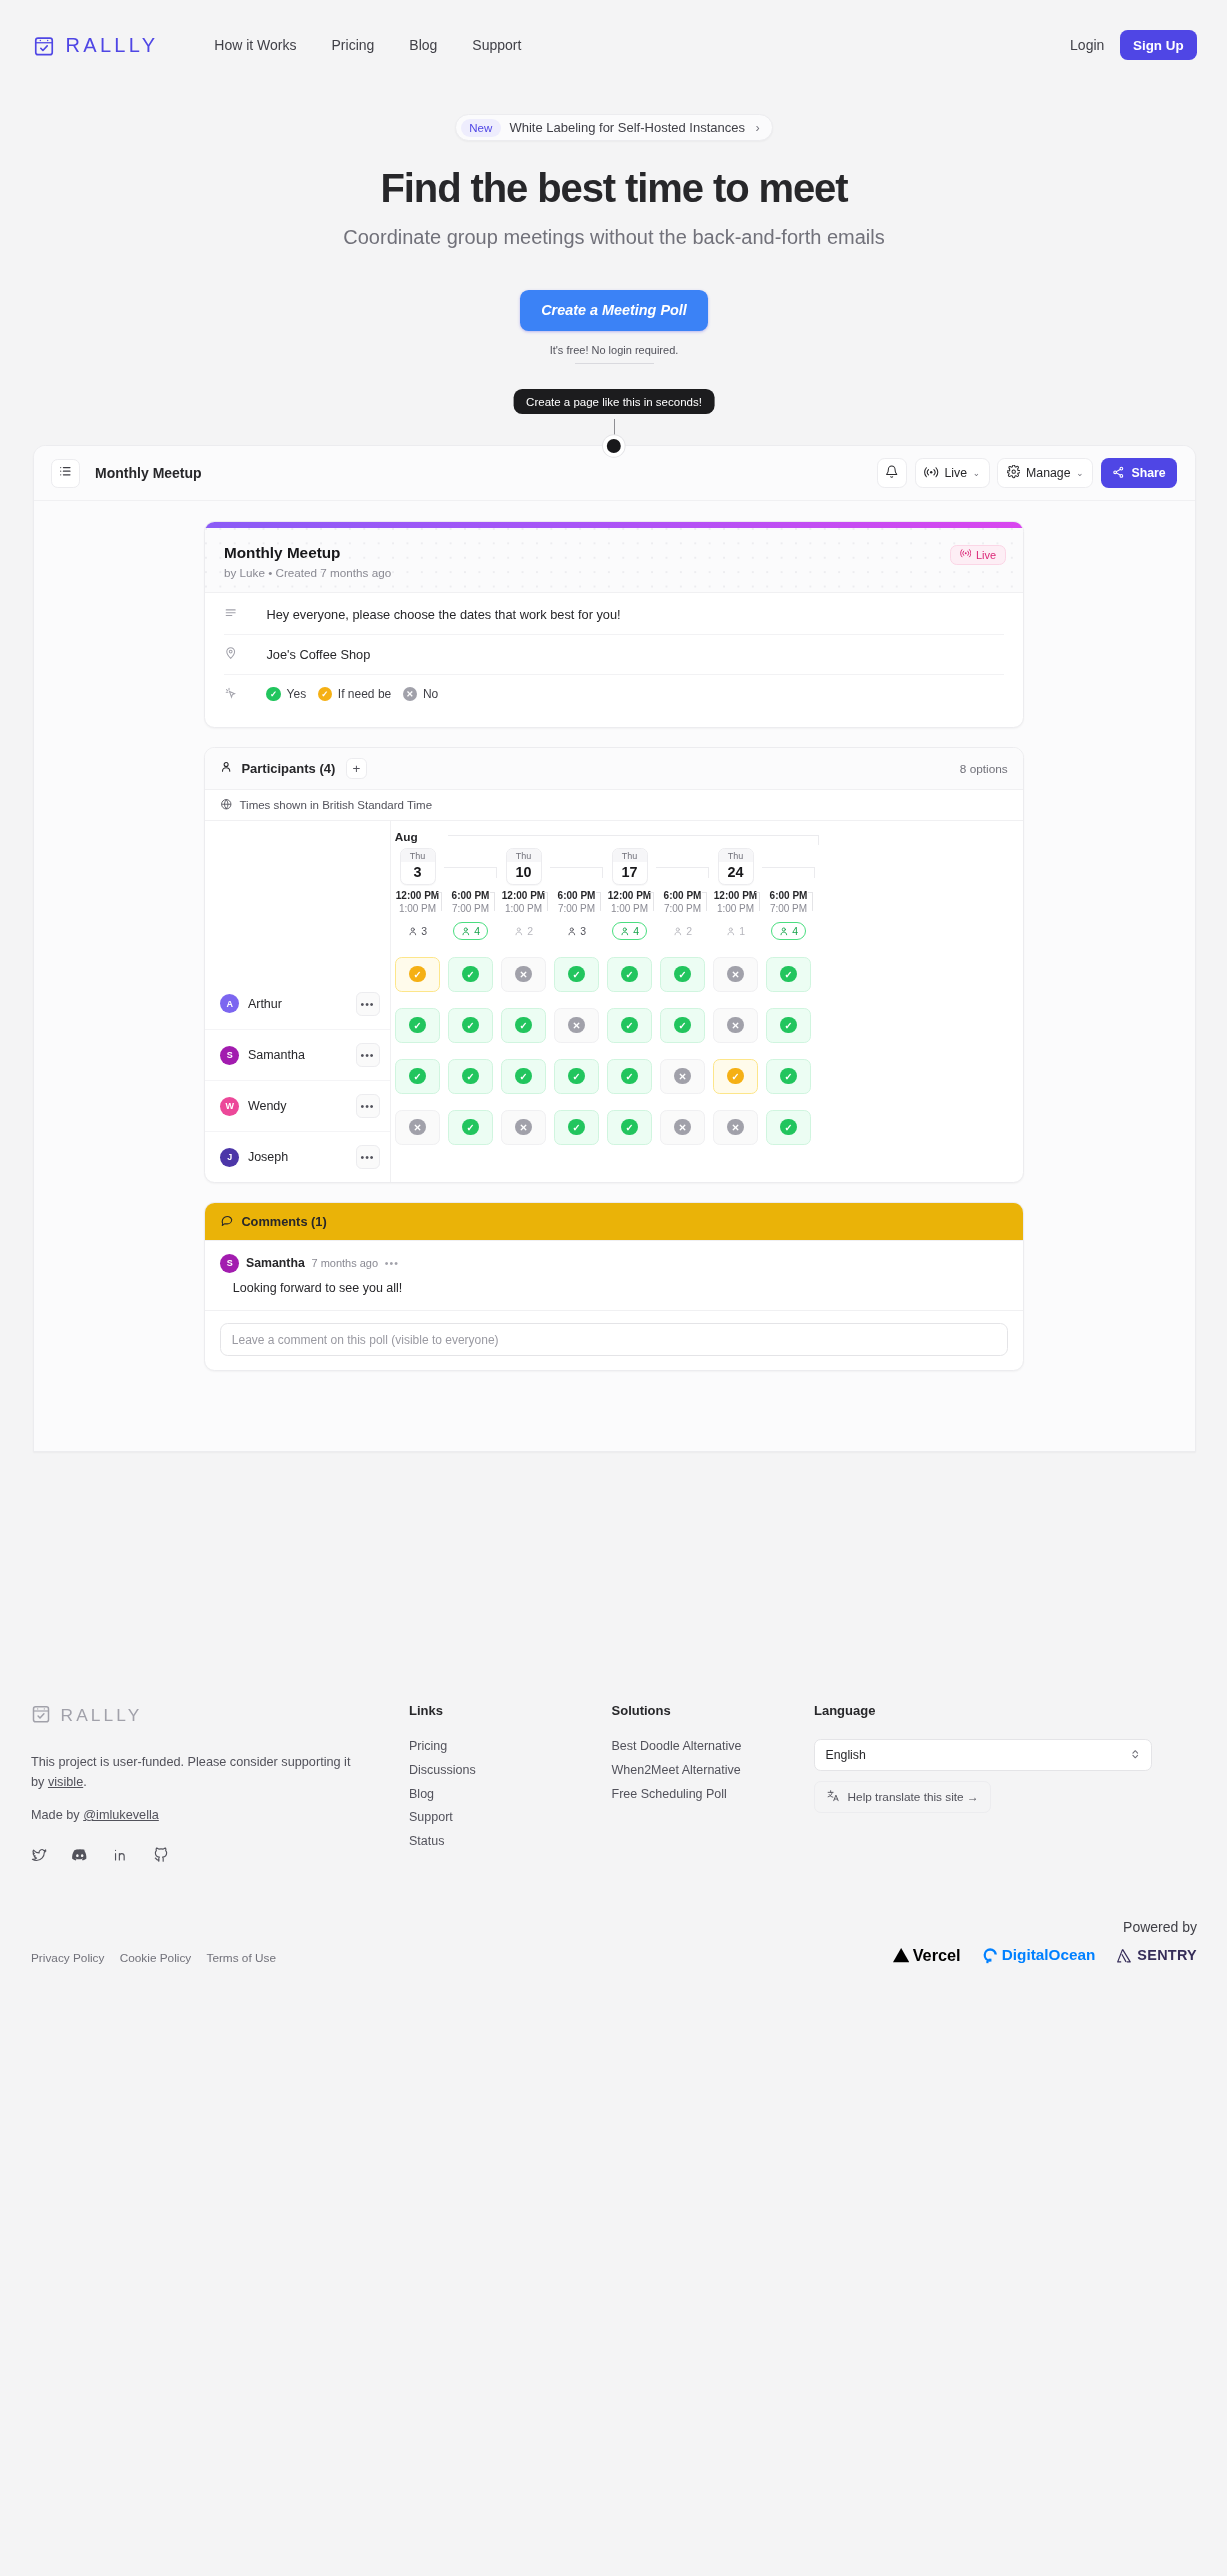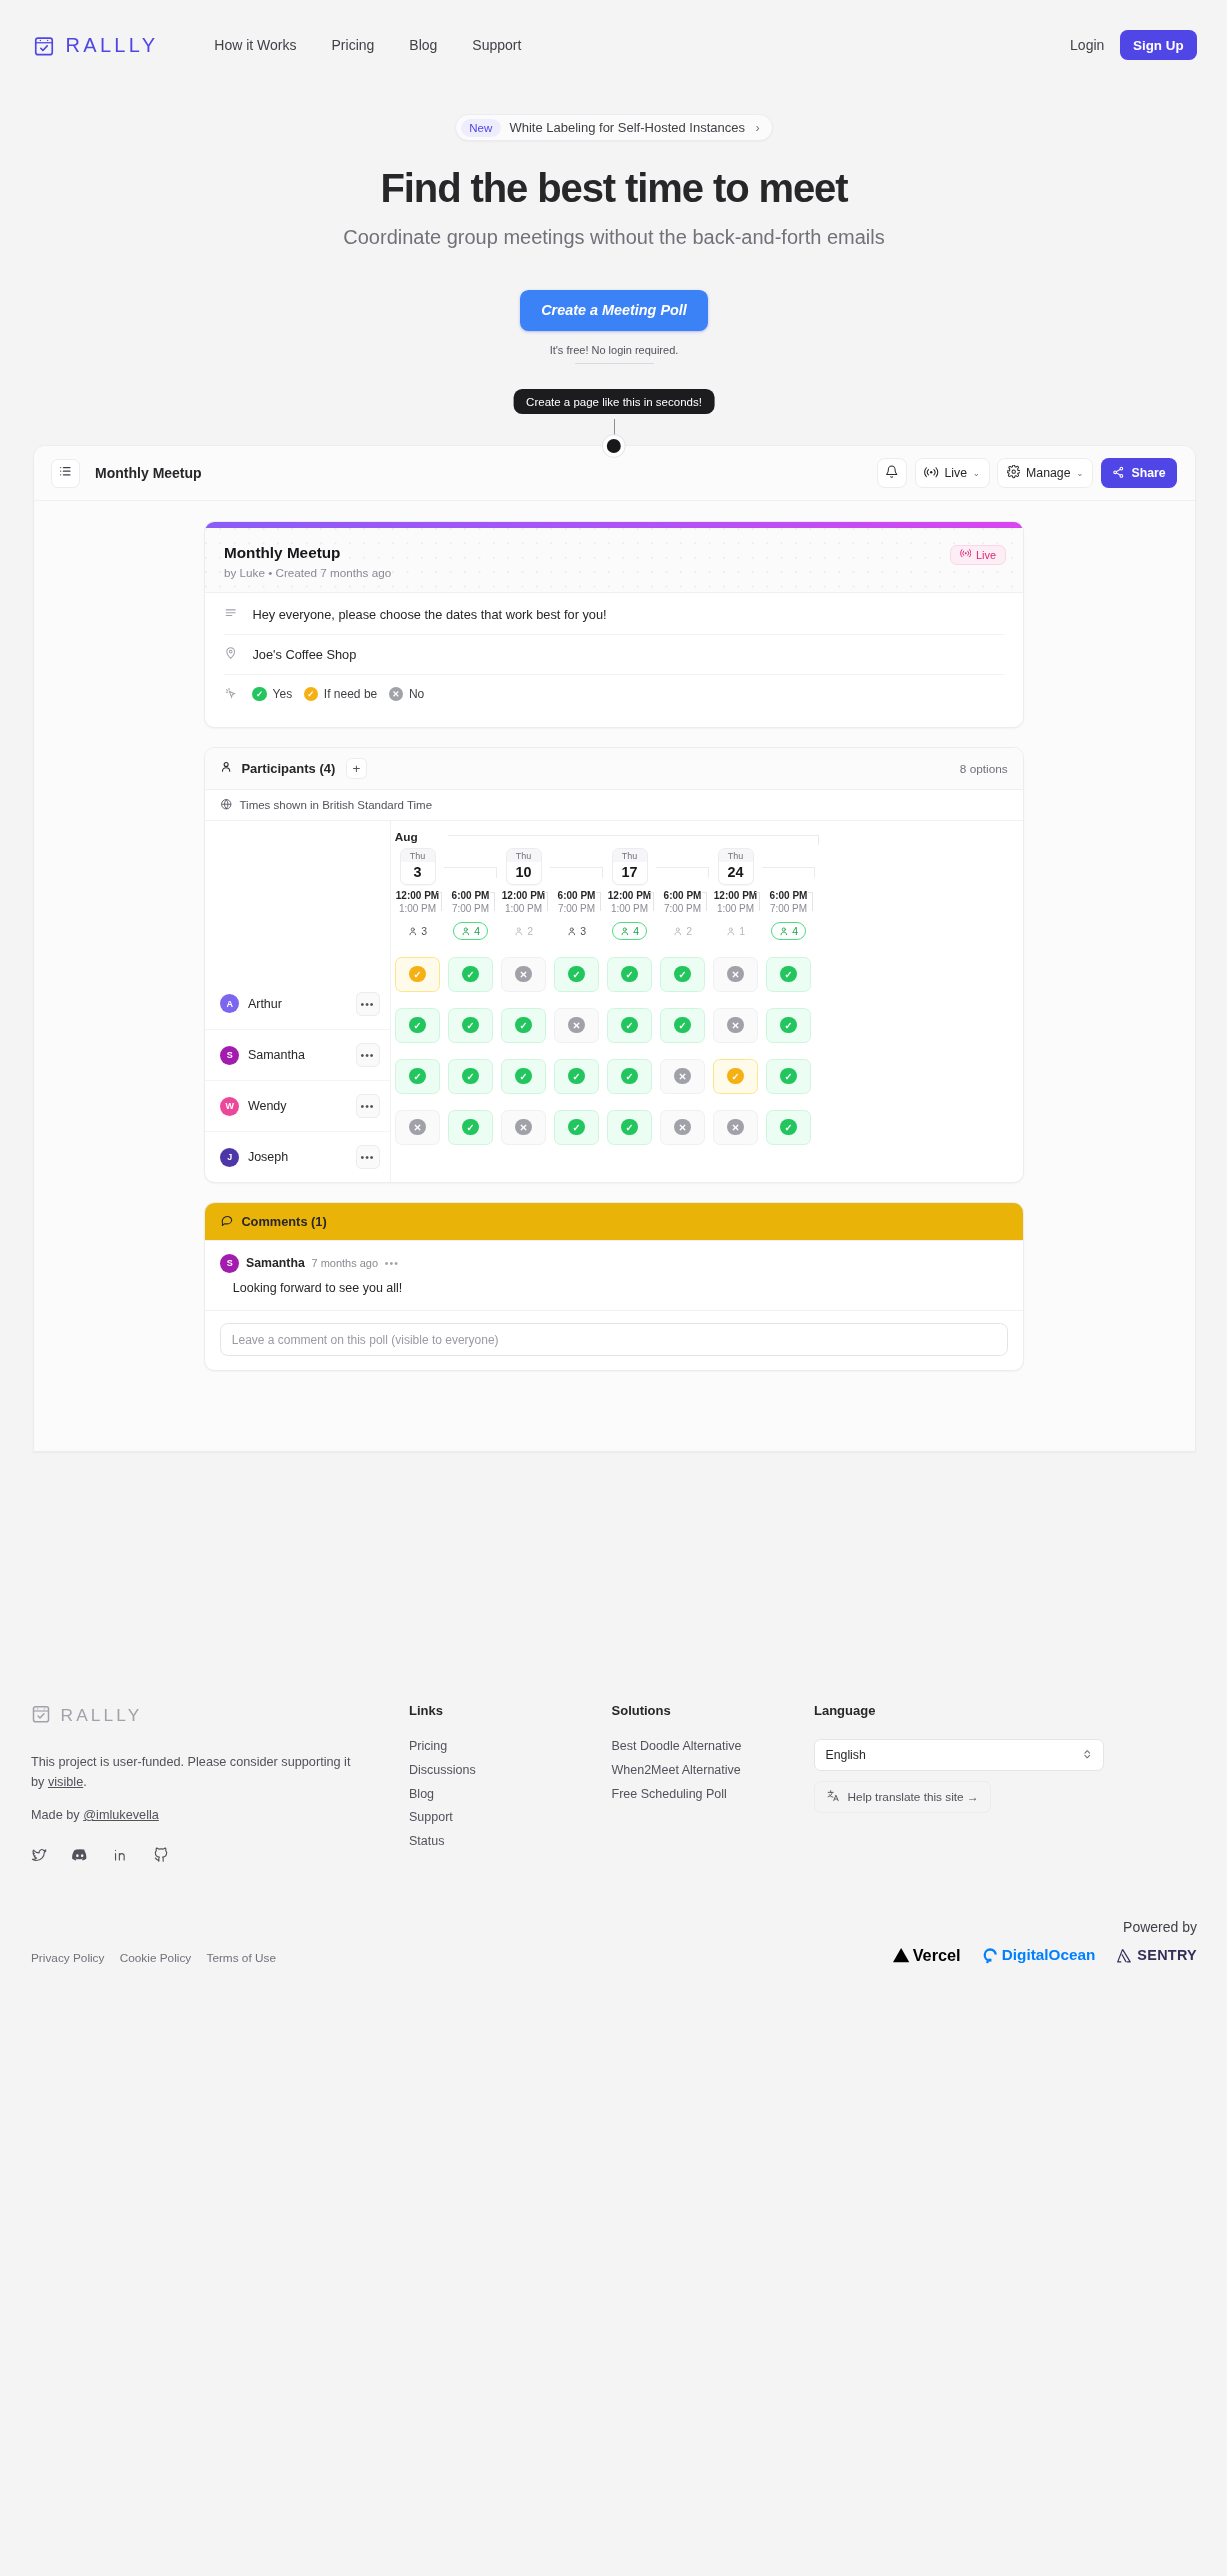--- a/index.html
+++ b/index.html
@@ -124,21 +124,21 @@
   }
   .poll-title { font-size: 15.3px; font-weight: 700; color: #18181b; }
   .poll-meta { font-size: 11.7px; color: #8a8a93; margin-top: 4.8px; }
   .live-badge {
     position: absolute; right: 17.3px; top: 16.3px;
     display: flex; align-items: center; gap: 4.8px;
     background: #fdeef5; color: #db2777; border: 1px solid #fbd6e6;
     font-size: 11px; padding: 2.9px 8.6px; border-radius: 6.7px; font-weight: 500;
   }
   .poll-rows { padding: 1.9px 19px 13.4px; }
-  .poll-row { display: flex; align-items: center; gap: 15px; padding: 10.5px 0; }
+  .poll-row { display: flex; align-items: center; gap: 29px; padding: 10.5px 0; }
   .poll-row + .poll-row { border-top: 1px solid #f2f2f4; }
   .poll-row-text { font-size: 12.8px; color: #27272a; }
   .legend { display: flex; align-items: center; gap: 11.5px; }
   .legend-item { display: flex; align-items: center; gap: 5.8px; font-size: 12px; color: #3f3f46; }
 
   .dotp { width: 14.4px; height: 14.4px; border-radius: 50%; display:flex; align-items:center; justify-content:center; color:#fff; font-size:8.6px; font-weight:700;}
   .dot-yes { background: #22c55e; }
   .dot-maybe { background: #f5b014; }
   .dot-no { background: #a1a1aa; }
 
@@ -264,21 +264,21 @@
   .f-about { font-size: 12.7px; color: #52525b; margin-top: 25px; line-height: 1.55; max-width: 336px; }
   .f-about a, .f-made a { color: #52525b; text-decoration: underline; }
   .f-made { font-size: 12.7px; color: #52525b; margin-top: 15.3px; }
   .f-socials { display: flex; gap: 24px; margin-top: 25px; }
   .f-col { width: 203px; }
   .f-col.lang { width: 384px; }
   .f-head { font-size: 13px; font-weight: 700; color: #27272a; }
   .f-link { display: block; font-size: 12.5px; color: #52525b; text-decoration: none; margin-top: 9.6px; }
   .f-col .f-link:first-of-type { margin-top: 21px; }
   .lang-select {
-    width: 290px; height: 32px; margin-top: 21px; border: 1px solid #e4e4e7;
+    width: 338px; height: 32px; margin-top: 21px; border: 1px solid #e4e4e7;
     border-radius: 6.7px; background: #fff; display: flex; align-items: center;
     padding: 0 10.5px; font-size: 12.3px; color: #27272a; cursor: pointer;
   }
   .translate-btn {
     display: inline-flex; align-items: center; gap: 7.7px; margin-top: 9.6px;
     border: 1px solid #ececef; border-radius: 6.7px; background: transparent;
     padding: 6.7px 11.5px; font-size: 11.8px; color: #52525b; cursor: pointer;
     font-family: inherit;
   }
   .footer-bottom {

